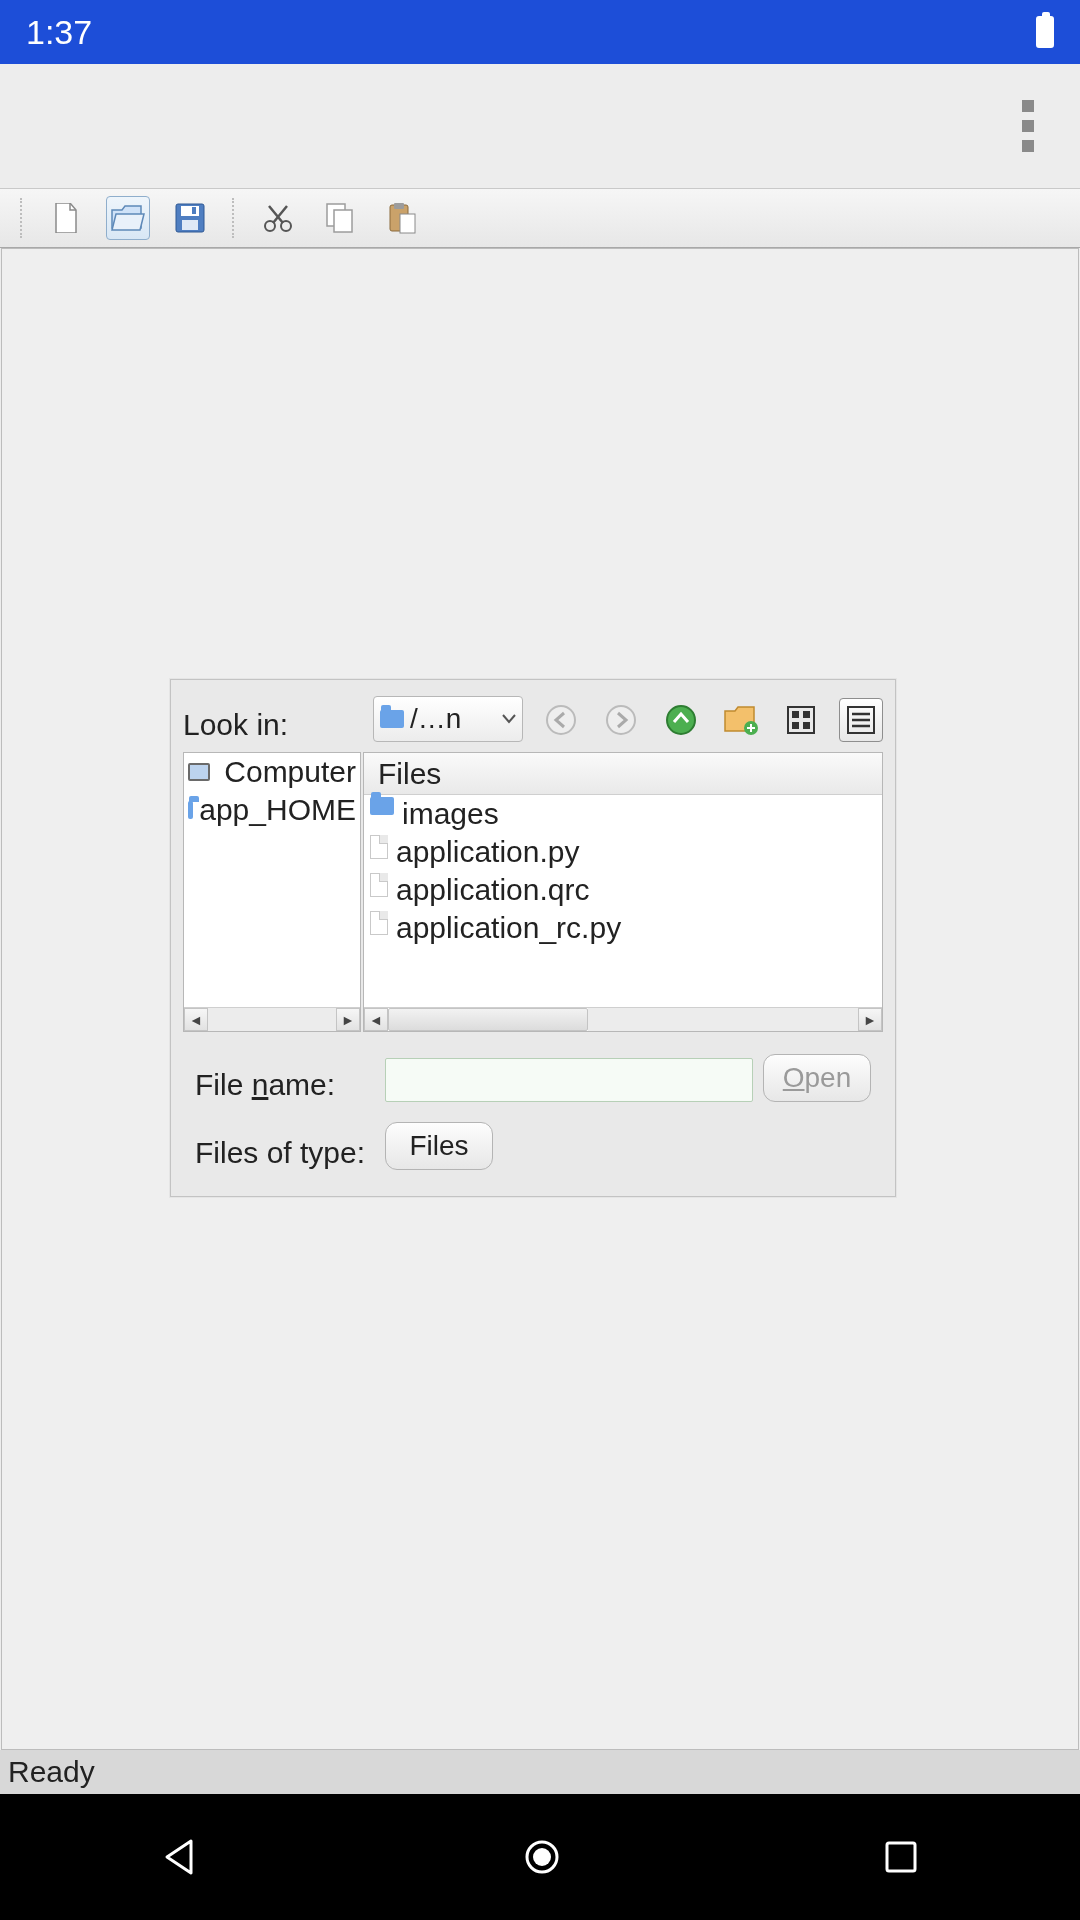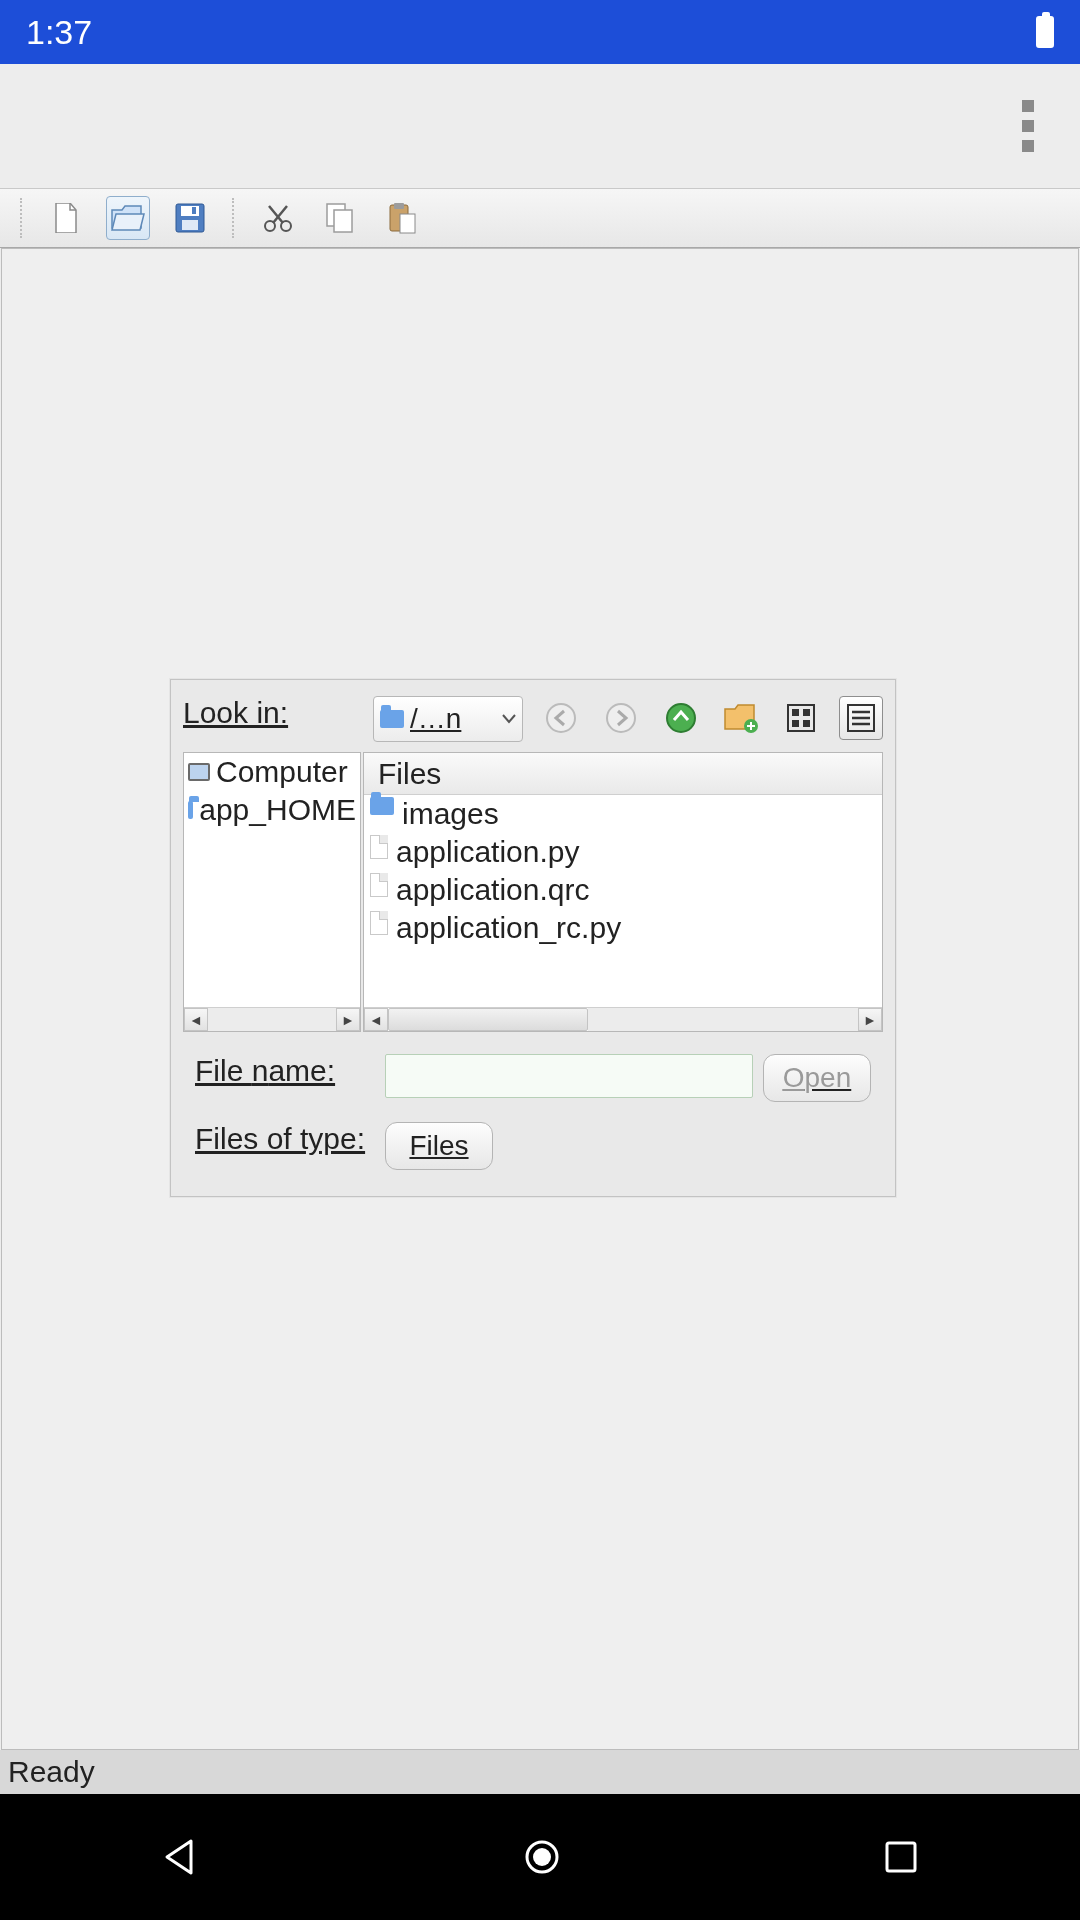--- a/index.html
+++ b/index.html
@@ -31,34 +31,34 @@
 
 
 .status-strip { height:44px; background:#d8d8d8; color:#222; font-size:30px; display:flex; align-items:center; padding-left:8px;text-align:center; }
 
 
 .nav-bar { height:126px; background:#000; display:flex; align-items:center; justify-content:space-around; }
 .nav-btn svg { display:block; }
 
 
 .dialog { position:absolute; left:168px; top:430px; width:726px; background:#e9e9e9; border:1px solid #c3c3c3; box-shadow:0 0 0 1px rgba(0,0,0,.04); font-size:28px; color:#222; }
-.dlg-row { display:flex; align-items:flex-start; padding: 10px 12px; gap:10px;text-decoration:underline; }
+.dlg-row { display:flex; align-items:flex-end; padding: 10px 12px; gap:10px; }
 .row-top { padding-top:16px; }
 .lbl { min-width: 180px; font-size:30px; }
 
 .lookin-combo { width:150px; height:46px; border:1px solid #b7b7b7; background:linear-gradient(#fff,#ececec); border-radius:4px; display:flex; align-items:center; padding:0 6px; gap:6px; }
 .lookin-combo .chev { margin-left:auto; }
 
 .nav-icons { display:flex; gap:16px; align-items:center; margin-left:6px; }
 .nav-ico { width:44px; height:44px; display:flex; align-items:center; justify-content:center; border:1px solid transparent; border-radius:4px; }
 .nav-ico.selected { border:1px solid #8e8e8e; background:linear-gradient(#fff,#e7e7e7); }
 
 .dlg-body { display:flex; padding:0 12px 6px 12px; gap:2px; }
 .side-panel { width:178px; height:280px; border:1px solid #b7b7b7; background:#fff; overflow:hidden; position:relative; }
-.side-item { display:flex; align-items:center; gap:6px; padding:2px 4px; font-size:30px; white-space:nowrap; }
+.side-item { display:flex; align-items:center; gap:6px; padding:2px 4px; font-size:30px; white-space:nowrap;justify-content:space-between; }
 .side-scroll { position:absolute; bottom:0; left:0; right:0; height:24px; border-top:1px solid #cfcfcf; display:flex; }
 .sb-btn { width:24px; height:100%; background:linear-gradient(#f6f6f6,#e2e2e2); border:1px solid #c4c4c4; display:flex; align-items:center; justify-content:center; font-size:14px; color:#444; }
 .sb-track { flex:1; background:#ececec; }
 
 .file-panel { flex:1; height:280px; border:1px solid #b7b7b7; background:#fff; position:relative; overflow:hidden; }
 .col-header { height:42px; border-bottom:1px solid #cfcfcf; background:linear-gradient(#fafafa,#e9e9e9); display:flex; align-items:center; padding-left:14px; font-size:30px; }
 .file-item { display:flex; gap:8px; padding:2px 6px; font-size:30px; }
 .file-scroll { position:absolute; bottom:0; left:0; right:0; height:24px; border-top:1px solid #cfcfcf; display:flex; }
 .sb-thumb { width:200px; height:100%; background:linear-gradient(#f2f2f2,#dcdcdc); border:1px solid #c4c4c4; border-radius:2px; }
 

